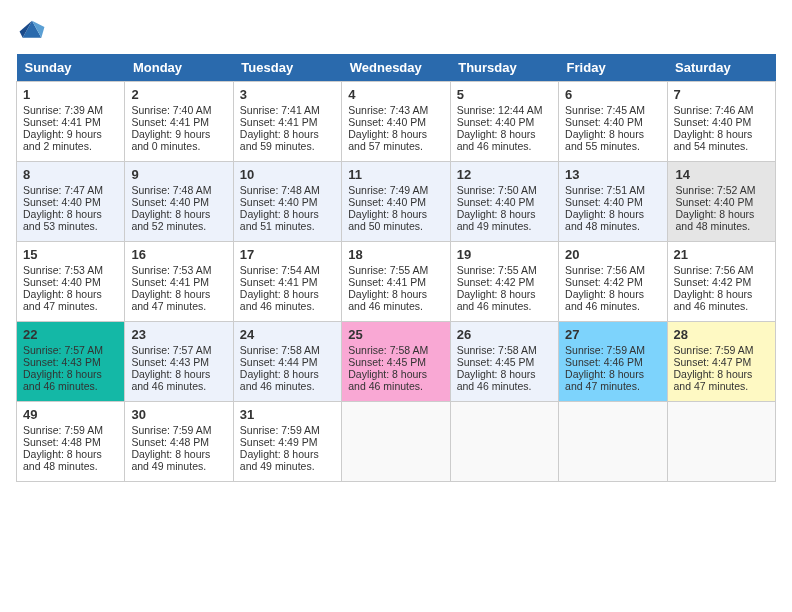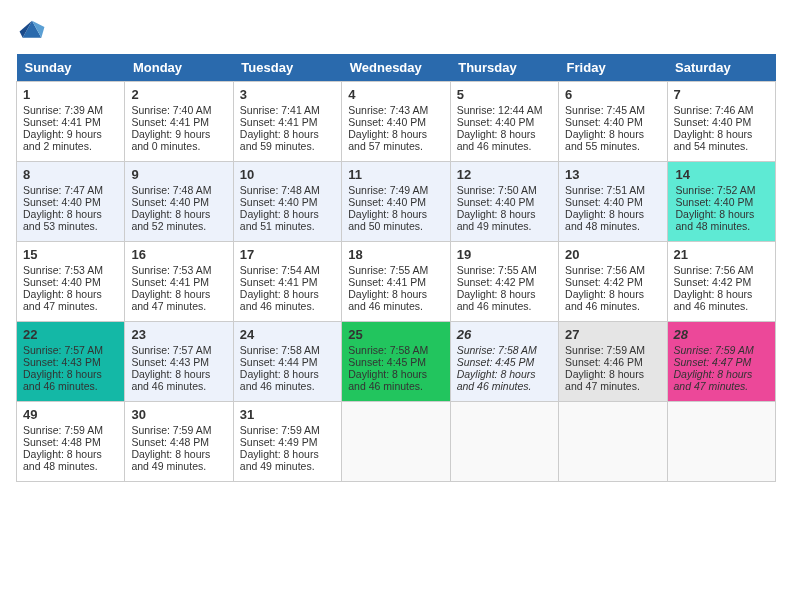--- a/index.html
+++ b/index.html
@@ -179,21 +179,21 @@
           <div>Sunrise: 7:50 AM</div>
           <div>Sunset: 4:40 PM</div>
           <div>Daylight: 8 hours and 49 minutes.</div>
         </td>
         <td style="background-color: rgb(237, 242, 251);">
           <span class="day-num">13</span>
           <div>Sunrise: 7:51 AM</div>
           <div>Sunset: 4:40 PM</div>
           <div>Daylight: 8 hours and 48 minutes.</div>
         </td>
-        <td style="background-color: #5eead4; padding-left: 8px;">
+        <td style="background-color: #e5e5e5; padding-left: 8px;">
           <span class="day-num">14</span>
           <div>Sunrise: 7:52 AM</div>
           <div>Sunset: 4:40 PM</div>
           <div>Daylight: 8 hours and 48 minutes.</div>
         </td>
       </tr>
       <tr>
         <td>
           <span class="day-num">15</span>
           <div>Sunrise: 7:53 AM</div>
@@ -249,39 +249,39 @@
           <div>Sunrise: 7:57 AM</div>
           <div>Sunset: 4:43 PM</div>
           <div>Daylight: 8 hours and 46 minutes.</div>
         </td>
         <td style="background-color: rgb(237, 242, 251); margin-left: 40px;">
           <span class="day-num">24</span>
           <div>Sunrise: 7:58 AM</div>
           <div>Sunset: 4:44 PM</div>
           <div>Daylight: 8 hours and 46 minutes.</div>
         </td>
-        <td style="background-color: #22c55e;">
+        <td style="background-color: #f9a8d4;">
           <span class="day-num">25</span>
           <div>Sunrise: 7:58 AM</div>
           <div>Sunset: 4:45 PM</div>
           <div>Daylight: 8 hours and 46 minutes.</div>
         </td>
-        <td style="background-color: rgb(237, 242, 251); font-style: italic;">
+        <td style="background-color: rgb(237, 242, 251);">
           <span class="day-num">26</span>
           <div>Sunrise: 7:58 AM</div>
           <div>Sunset: 4:45 PM</div>
           <div>Daylight: 8 hours and 46 minutes.</div>
         </td>
-        <td style="background-color: #e5e5e5;">
+        <td style="background-color: #7dd3fc;">
           <span class="day-num">27</span>
           <div>Sunrise: 7:59 AM</div>
           <div>Sunset: 4:46 PM</div>
           <div>Daylight: 8 hours and 47 minutes.</div>
         </td>
-        <td style="background-color: #ec4899; font-style: italic;">
+        <td style="background-color: #fef9c3;">
           <span class="day-num">28</span>
           <div>Sunrise: 7:59 AM</div>
           <div>Sunset: 4:47 PM</div>
           <div>Daylight: 8 hours and 47 minutes.</div>
         </td>
       </tr>
       <tr>
         <td>
           <span class="day-num">49</span>
           <div>Sunrise: 7:59 AM</div>

